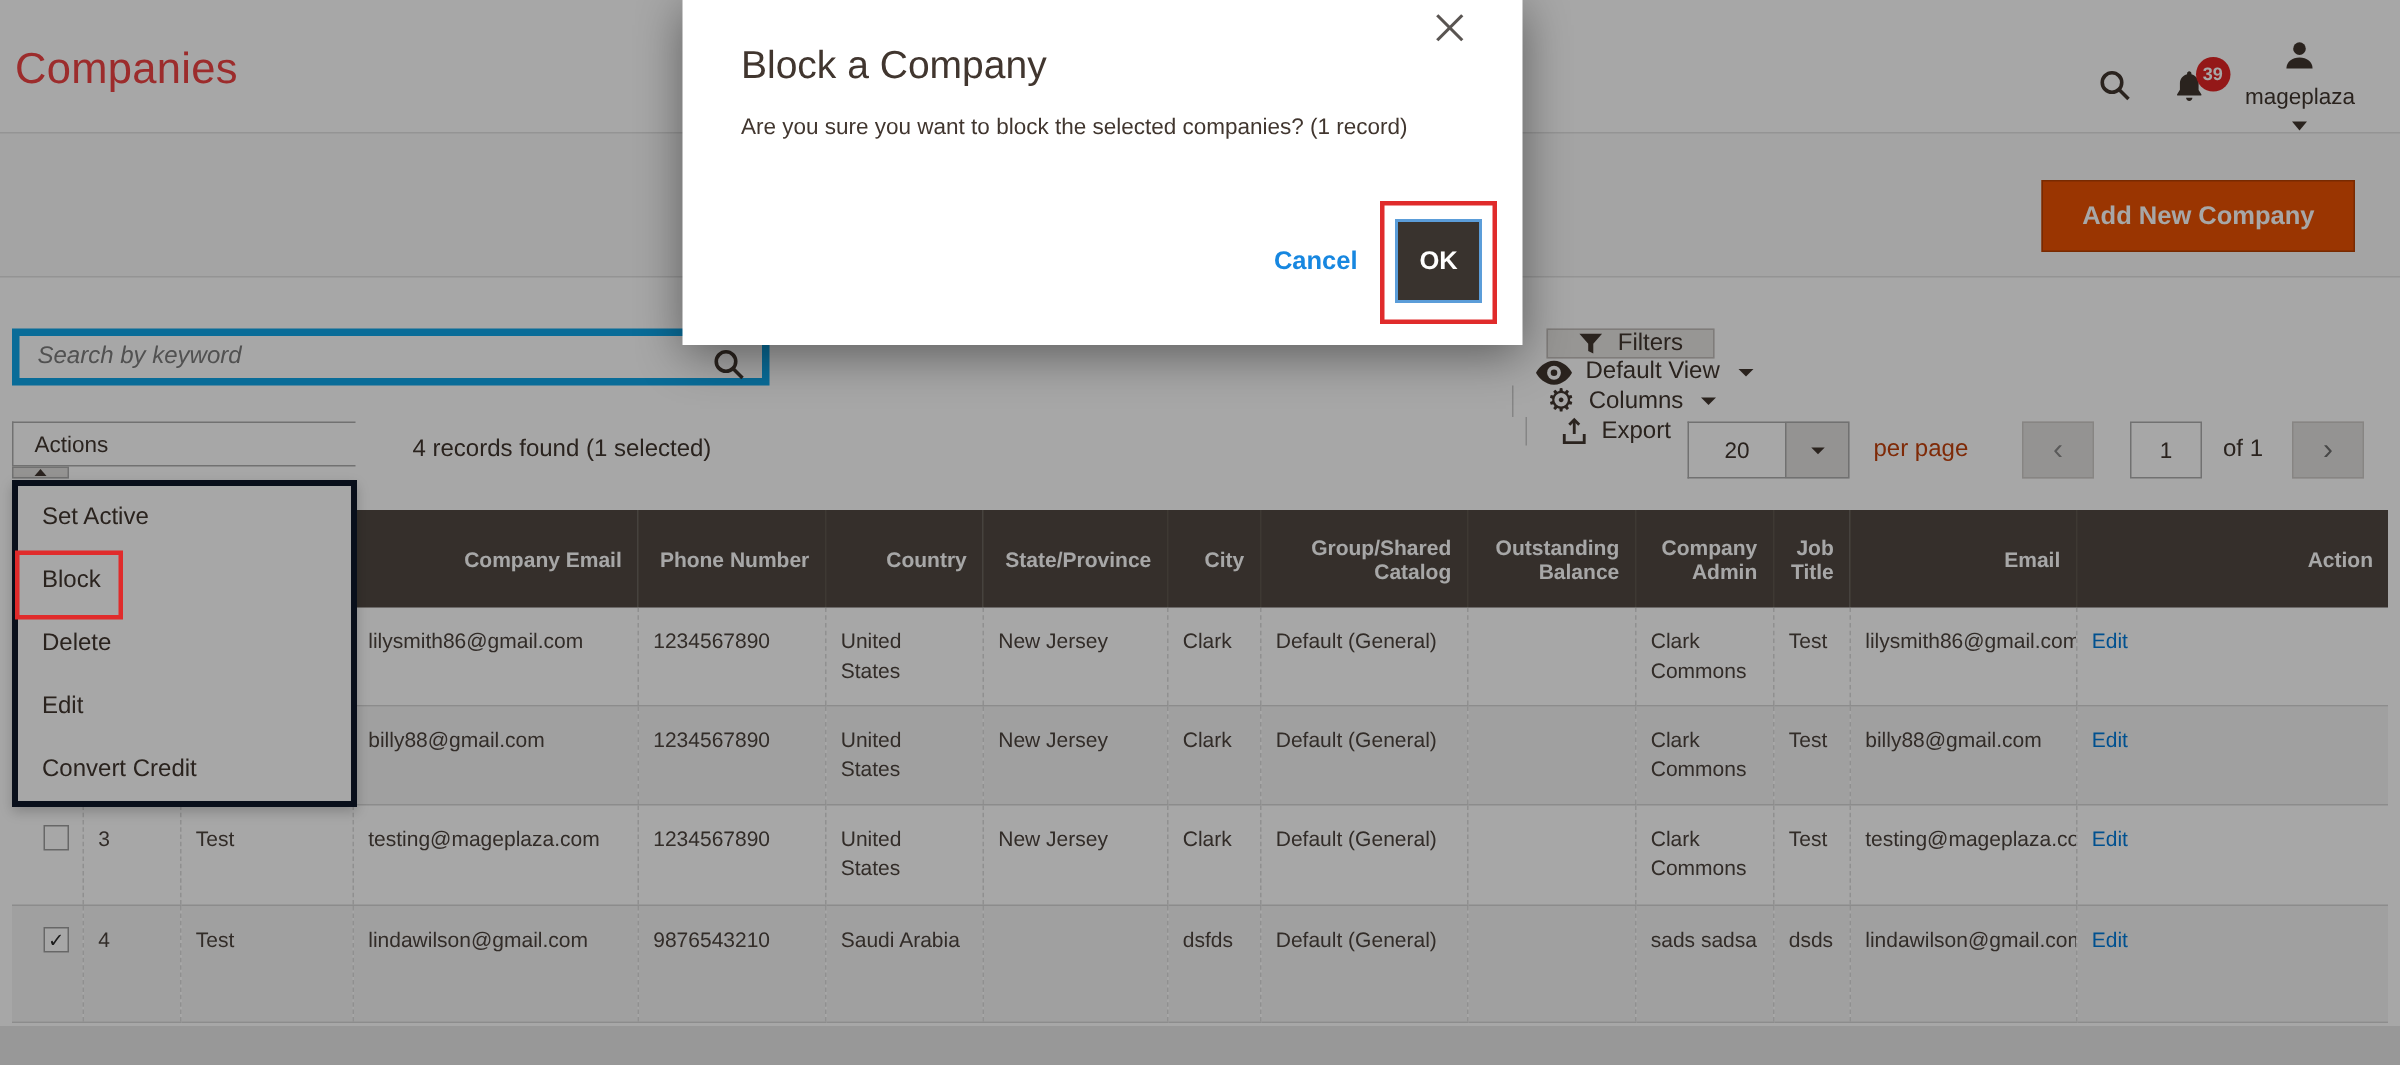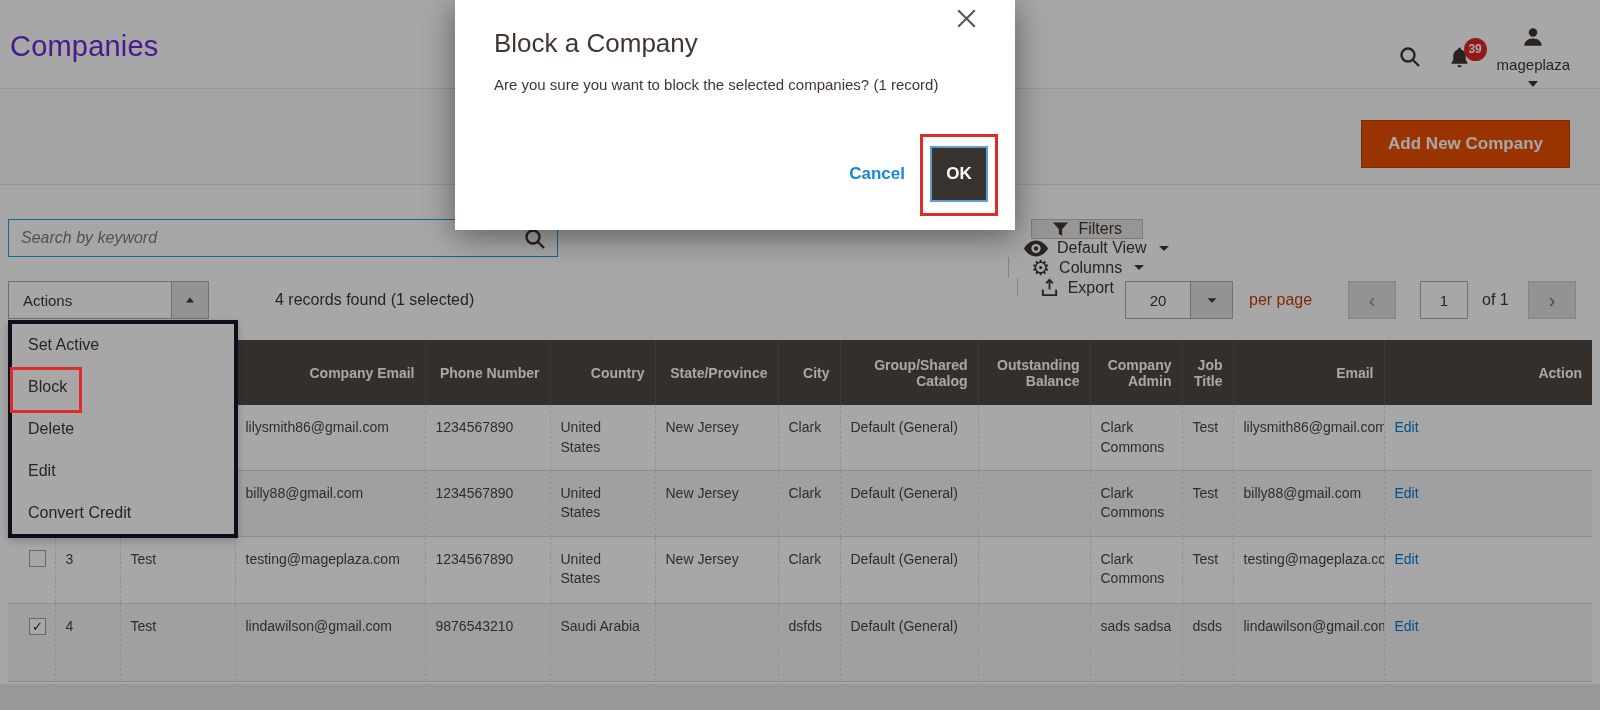--- a/index.html
+++ b/index.html
@@ -2,58 +2,58 @@
 <html><head>
 <meta charset="utf-8">
 <style>
   * { margin:0; padding:0; box-sizing:border-box; }
   html,body { width:1600px; height:710px; overflow:hidden; background:#fff;
     font-family:"Liberation Sans","DejaVu Sans",sans-serif; color:#41362f; }
   .screen { position:relative; width:1600px; height:710px; background:#fff; }
 
   
   .page-header { position:absolute; top:0; left:0; width:1600px; height:88px; background:#fff; }
-  .page-title { position:absolute; left:10px; top:30px; font-size:29px; font-weight:400; color:#6d28d9; letter-spacing:.2px; }
+  .page-title { position:absolute; left:10px; top:30px; font-size:29px; font-weight:400; color:#ef4444; letter-spacing:.2px; }
   .header-right { position:absolute; right:30px; top:26px; display:flex; align-items:center; gap:26px; }
   .icon-btn { display:flex; align-items:center; cursor:pointer; }
   .bell-wrap { position:relative; }
   .badge { position:absolute; top:-7px; right:-16px; min-width:23px; height:23px; border-radius:12px;
     background:#e22626; color:#fff; font-size:12px; font-weight:700; display:flex; align-items:center;
     justify-content:center; padding:0 4px; }
   .user-wrap { display:flex; align-items:center; gap:8px; cursor:pointer;flex-direction:column; }
   .user-name { font-size:15px; color:#41362f; }
   .caret-down { width:0; height:0; border-left:5px solid transparent; border-right:5px solid transparent; border-top:6px solid #41362f; }
   .caret-up { width:0; height:0; border-left:5px solid transparent; border-right:5px solid transparent; border-bottom:6px solid #41362f; }
 
   
   .main-actions { position:absolute; top:88px; left:0; width:1600px; height:97px; background:#fbfbfb;
     border-top:1px solid #e3e3e3; border-bottom:1px solid #e3e3e3; }
   .add-btn { position:absolute; right:30px; top:31px; height:48px; padding:0 26px; background:#eb5202;
     color:#fff; font-size:17px; font-weight:700; border:1px solid #b84002; cursor:pointer;
     font-family:inherit; }
 
   
   .toolbar { position:absolute; top:219px; left:0; width:1600px; height:38px; }
-  .search-box { position:absolute; left:8px; top:0; width:550px; height:38px; border:1px solid #0ea5e9; background:#fff; }
+  .search-box { position:absolute; left:8px; top:0; width:505px; height:38px; border:5px solid #0ea5e9; background:#fff; }
   .search-box input { width:100%; height:100%; border:none; outline:none; padding:0 44px 0 12px;
     font-size:16px; font-style:italic; color:#555; background:transparent; font-family:inherit; }
   .search-box input::placeholder { color:#7c7c7c; font-style:italic; }
   .search-box .mag { position:absolute; right:10px; top:7px; }
   .toolbar-right { position:absolute; left:984px; top:0; height:38px; display:flex; align-items:center;flex-direction:column; }
   .filters-btn { height:38px; padding:0 20px; background:#e7e5e3; border:1px solid #c2bebb; display:flex;
     align-items:center; gap:9px; font-size:16px; color:#41362f; cursor:pointer; font-family:inherit; }
   .tb-group { height:38px; display:flex; align-items:center; gap:9px; padding:0 22px; font-size:16px; cursor:pointer; }
   .tb-group.bordered { border-left:1px solid #ccc; }
   .tb-group:first-of-type { margin-left:18px; }
   .small-caret { width:0; height:0; border-left:5px solid transparent; border-right:5px solid transparent; border-top:5px solid #41362f; margin-left:3px; }
   .gear-glyph { font-size:21px; line-height:1; color:#41362f; }
 
   
   .controls { position:absolute; top:281px; left:0; width:1600px; height:38px; }
-  .actions-select { position:absolute; left:8px; top:0; width:201px; height:38px; display:flex; cursor:pointer; }
+  .actions-select { position:absolute; left:8px; top:0; width:229px; height:38px; display:flex; cursor:pointer;flex-direction:column; }
   .actions-label { flex:1; background:#fff; border:1px solid #adadad; border-right:none; display:flex;
     align-items:center; padding-left:14px; font-size:15px; color:#41362f; }
   .actions-caret { width:38px; background:#e3e1df; border:1px solid #adadad; display:flex; align-items:center; justify-content:center; }
   .actions-caret .caret-up { border-bottom-color:#41362f; transform:scale(.8); }
   .records { position:absolute; left:275px; top:0; line-height:38px; font-size:16px; color:#41362f; }
   .size-select { position:absolute; left:1125px; top:0; width:108px; height:38px; display:flex; cursor:pointer; }
   .size-label { width:65px; background:#fff; border:1px solid #adadad; border-right:none; display:flex; align-items:center; justify-content:center; font-size:15px; }
   .size-caret { flex:1; background:#e3e1df; border:1px solid #adadad; display:flex; align-items:center; justify-content:center; }
   .size-caret .small-caret { margin:0; transform:scale(.9); }
   .per-page { position:absolute; left:1249px; top:0; line-height:38px; font-size:16px; color:#c2410c; }

